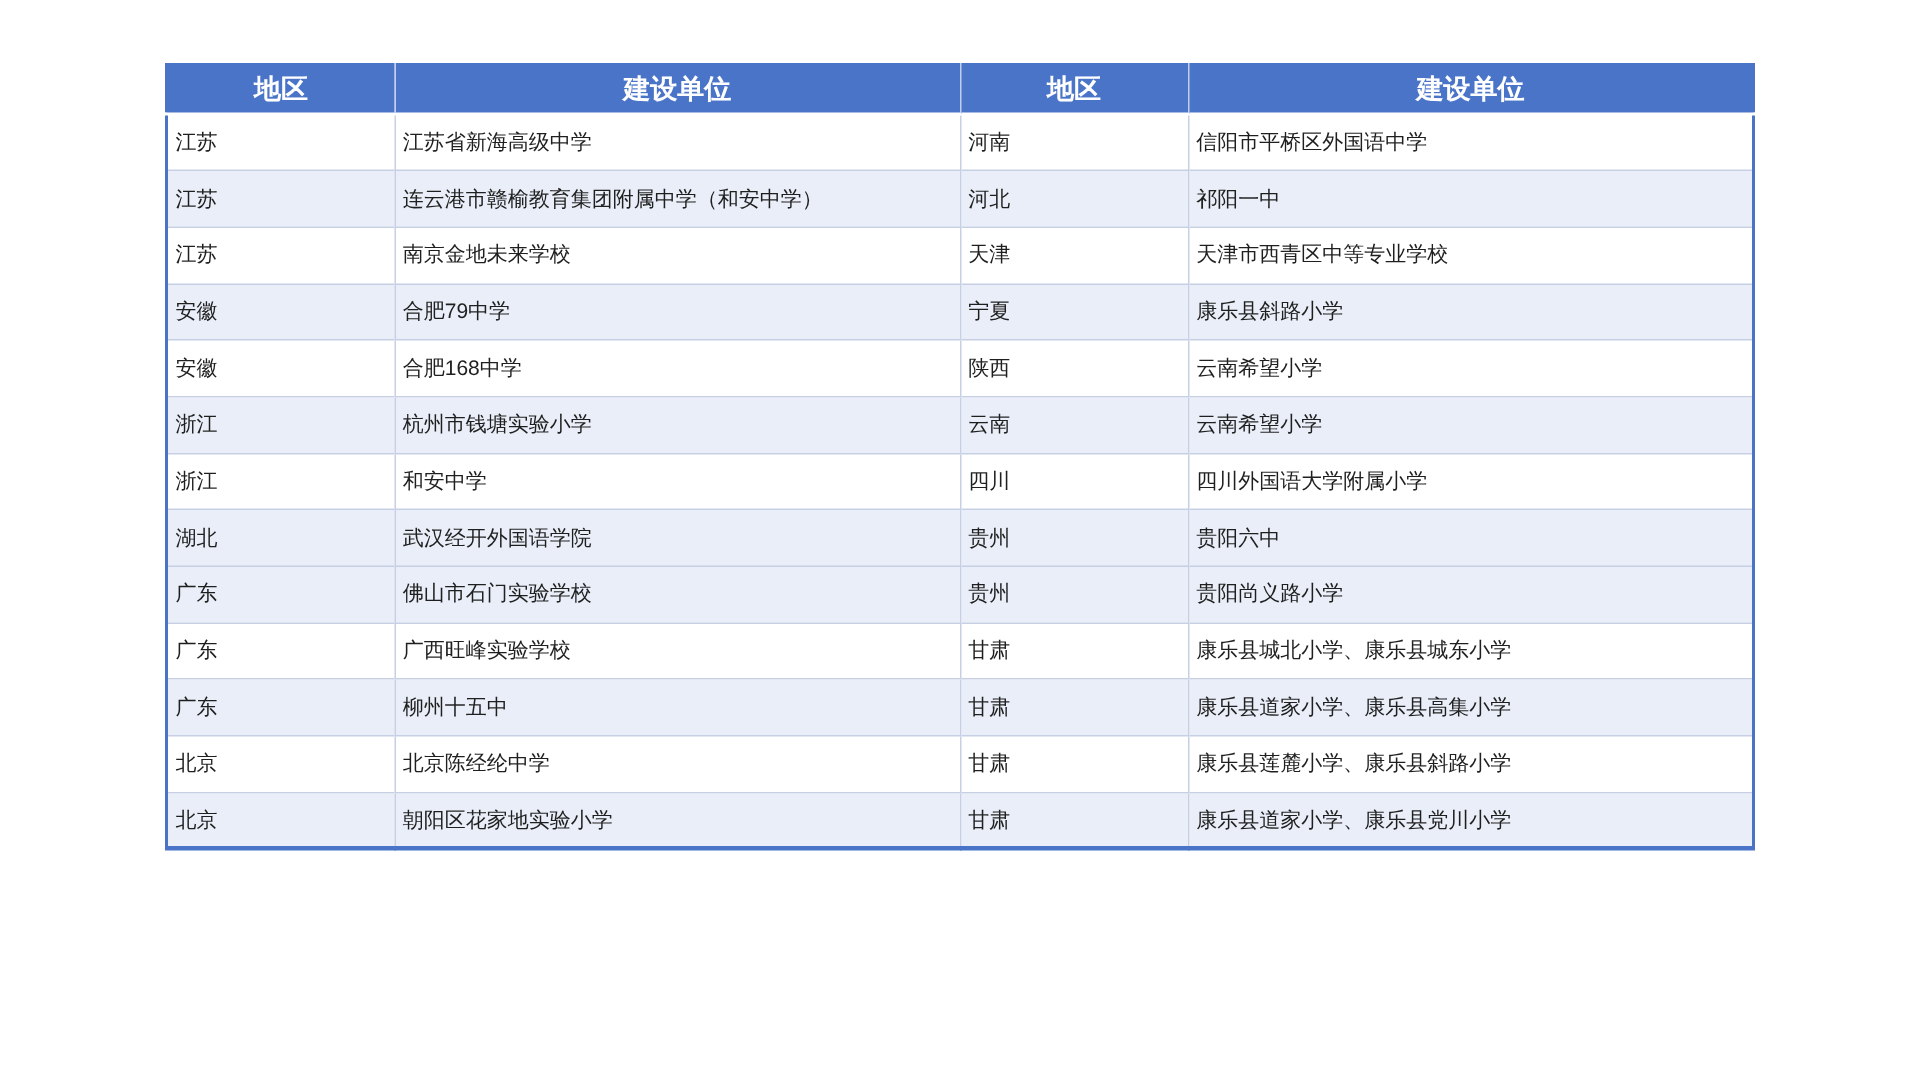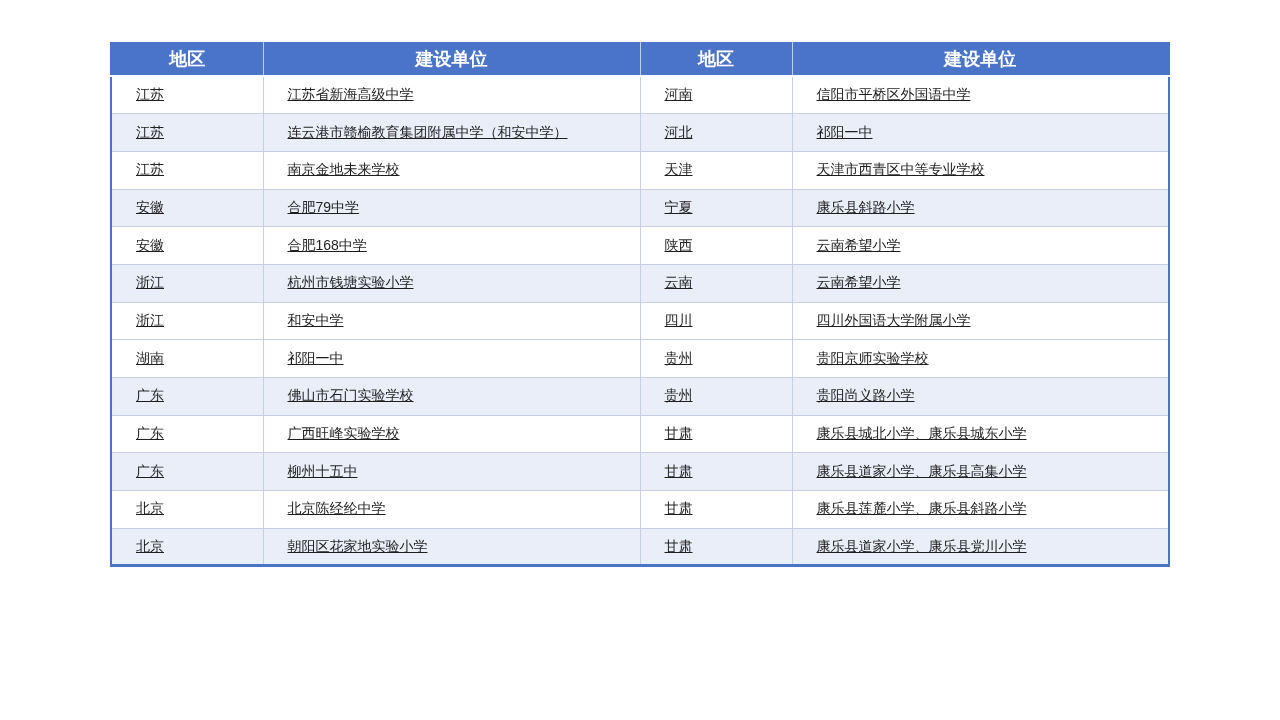--- a/index.html
+++ b/index.html
@@ -38,28 +38,27 @@
     font-size: 18px;
     text-align: center;
     vertical-align: middle;
     border-right: 1px solid rgba(255,255,255,0.65);
     border-bottom: 2px solid #ffffff;
   }
   thead th:last-child { border-right: none; }
 
   tbody td {
     height: 37.7px;
-    padding: 0 0 0 24px;
+    padding: 0 0 0 5px;
     vertical-align: middle;
     background: var(--row-bg);
     border-right: 1px solid var(--divider);
     border-top: 1px solid var(--divider);
     white-space: nowrap;
     overflow: hidden;
-    text-decoration: underline;
   }
   tbody tr:first-child td { border-top: none; }
   tbody td:last-child { border-right: none; }
   tbody tr.banded td { background: var(--row-alt-bg); }
 </style>
 </head>
 <body>
 
 <div class="slide">
   <table class="schools">
@@ -113,25 +112,25 @@
           <td>杭州市钱塘实验小学</td>
           <td>云南</td>
           <td>云南希望小学</td>
         </tr>
         <tr>
           <td>浙江</td>
           <td>和安中学</td>
           <td>四川</td>
           <td>四川外国语大学附属小学</td>
         </tr>
-        <tr>
-          <td>湖南</td>
-          <td>祁阳一中</td>
+        <tr class="banded">
+          <td>湖北</td>
+          <td>武汉经开外国语学院</td>
           <td>贵州</td>
-          <td>贵阳京师实验学校</td>
+          <td>贵阳六中</td>
         </tr>
         <tr class="banded">
           <td>广东</td>
           <td>佛山市石门实验学校</td>
           <td>贵州</td>
           <td>贵阳尚义路小学</td>
         </tr>
         <tr>
           <td>广东</td>
           <td>广西旺峰实验学校</td>

